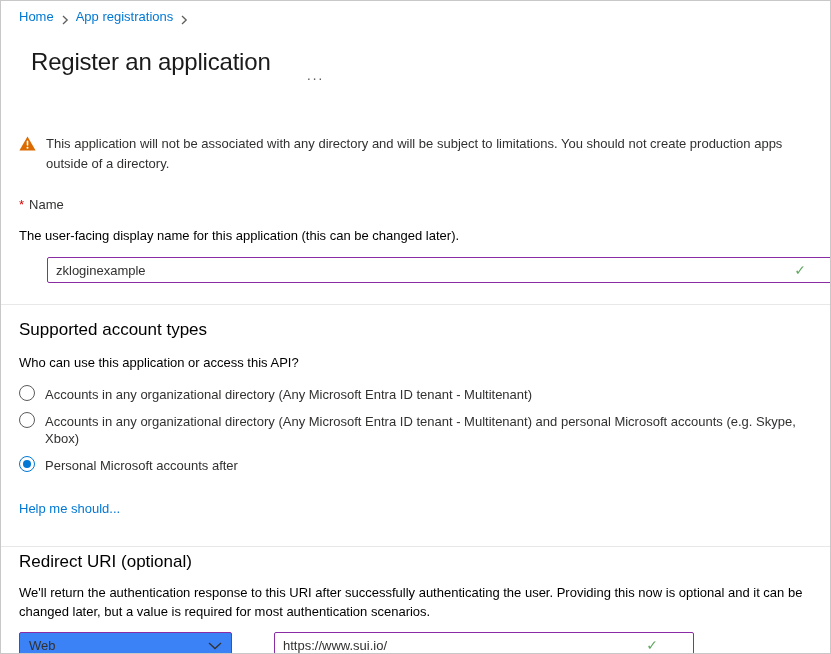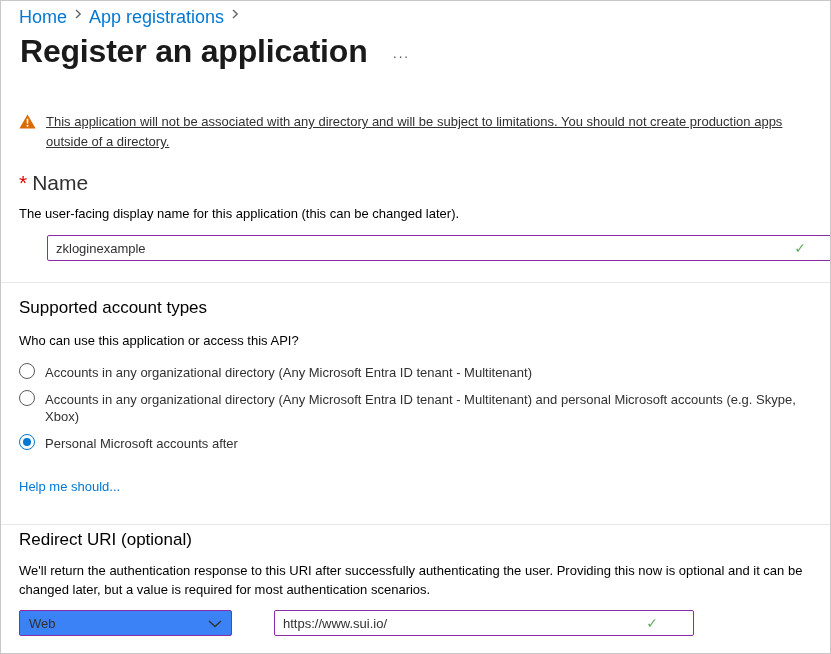--- a/index.html
+++ b/index.html
@@ -7,36 +7,36 @@
   body { font-family:"Liberation Sans", sans-serif; color:#323130; }
 
   .page {
     width:831px; height:654px; background:#fff;
     border:1px solid #c8c8c8;
     padding:8px 16px 0 18px;
     overflow:hidden;
   }
 
   
-  .breadcrumb { display:flex; align-items:flex-start; font-size:18px; line-height:16px; }
+  .breadcrumb { display:flex; align-items:flex-end; font-size:13px; line-height:16px; }
   .bc-link { color:#0078d4; cursor:pointer; }
   .bc-sep { display:inline-flex; margin:0 7px; }
 
   
   .title-row { display:flex; align-items:flex-end; margin-top:10px; }
-  .page-title { font-size:32px; font-weight:700; color:#1a1a1a; margin:1px; line-height:30px; letter-spacing:-0.2px; }
+  .page-title { font-size:24px; font-weight:400; color:#1a1a1a; margin:12px; line-height:30px; letter-spacing:-0.2px; }
   .more-glyph { color:#605e5c; font-size:14px; letter-spacing:1px; margin-left:24px; line-height:22px; cursor:pointer; }
 
   
   .warning { display:flex; align-items:flex-start; margin-top:45px; }
   .warning-icon { flex:none; margin-top:2px; }
-  .warning-text { margin:0 0 0 10px; font-size:13px; line-height:20px; max-width:772px;text-decoration:underline; }
+  .warning-text { margin:0 0 0 10px; font-size:13px; line-height:20px; max-width:772px; }
 
   
-  .field-label { margin-top:22px; font-size:21px; line-height:18px; color:#323130; }
+  .field-label { margin-top:22px; font-size:13px; line-height:18px; color:#323130; }
   .req { color:#e00000; margin-right:5px; }
 
   .hint { font-size:13px; line-height:18px; margin:13px 0 0 0; color:#000000; }
 
   
   .input-wrap { position:relative; margin-top:12px; }
   .text-input {
     width:100%; height:26px; border:1px solid #8A2DA5; border-radius:2px;
     padding:0 28px 0 8px; font-size:13px; color:#323130;
     font-family:"Liberation Sans", sans-serif; outline:none; background:#fff;margin-left:28px;

